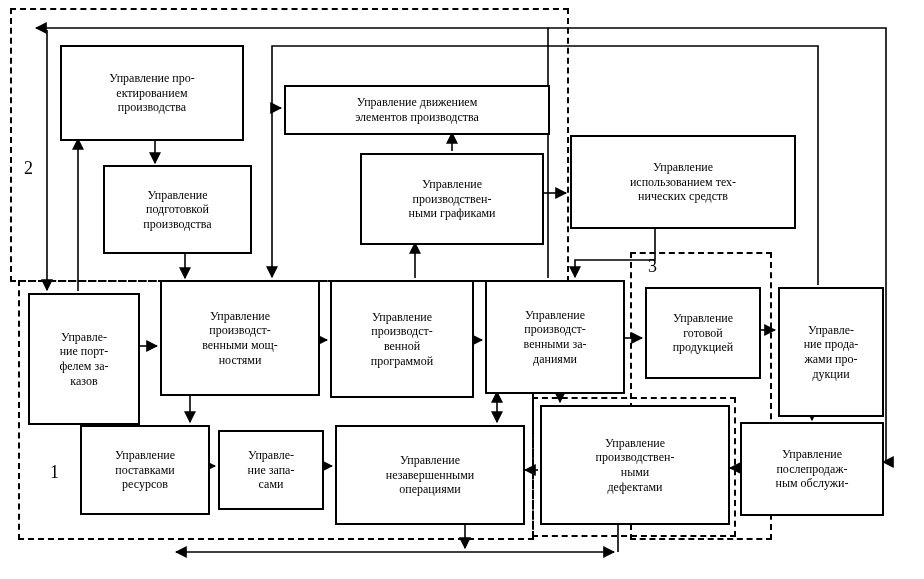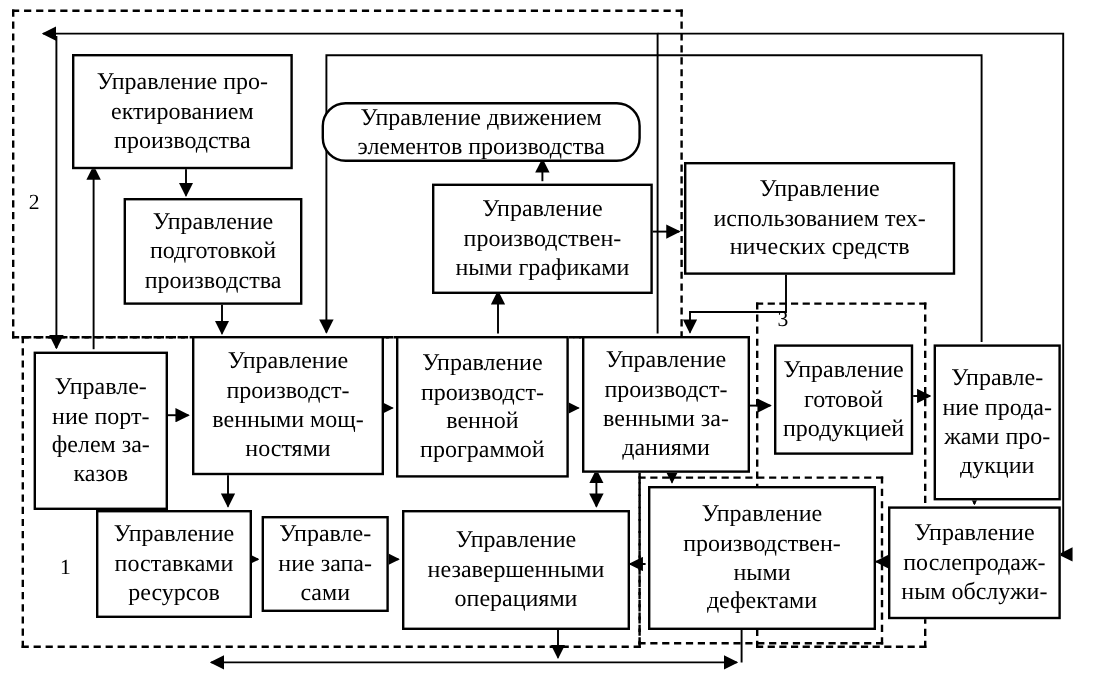--- a/index.html
+++ b/index.html
@@ -7,21 +7,21 @@
   #canvas{
     position:relative;width:924px;height:579px;background:#fff;overflow:hidden;
     font-family:"Liberation Serif", serif;color:#000;
   }
   .region{position:absolute;border:2px dashed #000;z-index:1;background:transparent;}
   .region-label{position:absolute;z-index:4;font-size:18px;}
   #arrows{position:absolute;left:0;top:0;z-index:2;pointer-events:none;}
   .box{
     position:absolute;z-index:3;border:2px solid #000;background:#fff;
     display:flex;align-items:center;justify-content:center;
-    text-align:center;white-space:pre-line;font-size:20px;line-height:1.22;
+    text-align:center;white-space:pre-line;font-size:12px;line-height:1.22;
   }
   .arrow{stroke:#000;stroke-width:1.6;fill:none;}
 </style>
 </head>
 <body>
 
 <div id="canvas">
 
   <div class="region" style="left:10px;top:8px;width:555px;height:270px;"></div>
   <div class="region" style="left:18px;top:280px;width:512px;height:256px;"></div>
@@ -63,21 +63,21 @@
     <path class="arrow" d="M618,521 L618,552"></path>
     <path class="arrow" d="M812,413 L812,420" marker-end="url(#arr)"></path>
   </svg>
 
   <div class="box" style="left:60px;top:45px;width:180px;height:92px;">Управление про-
 ектированием
 производства</div>
   <div class="box" style="left:103px;top:165px;width:145px;height:85px;">Управление
 подготовкой
 производства</div>
-  <div class="box" style="left:268px;top:85px;width:262px;height:46px;border-radius:20px;">Управление движением
+  <div class="box" style="left:284px;top:85px;width:262px;height:46px;">Управление движением
 элементов производства</div>
   <div class="box" style="left:360px;top:153px;width:180px;height:88px;">Управление
 производствен-
 ными графиками</div>
   <div class="box" style="left:570px;top:135px;width:222px;height:90px;">Управление
 использованием тех-
 нических средств</div>
   <div class="box" style="left:28px;top:293px;width:108px;height:128px;">Управле-
 ние порт-
 фелем за-

